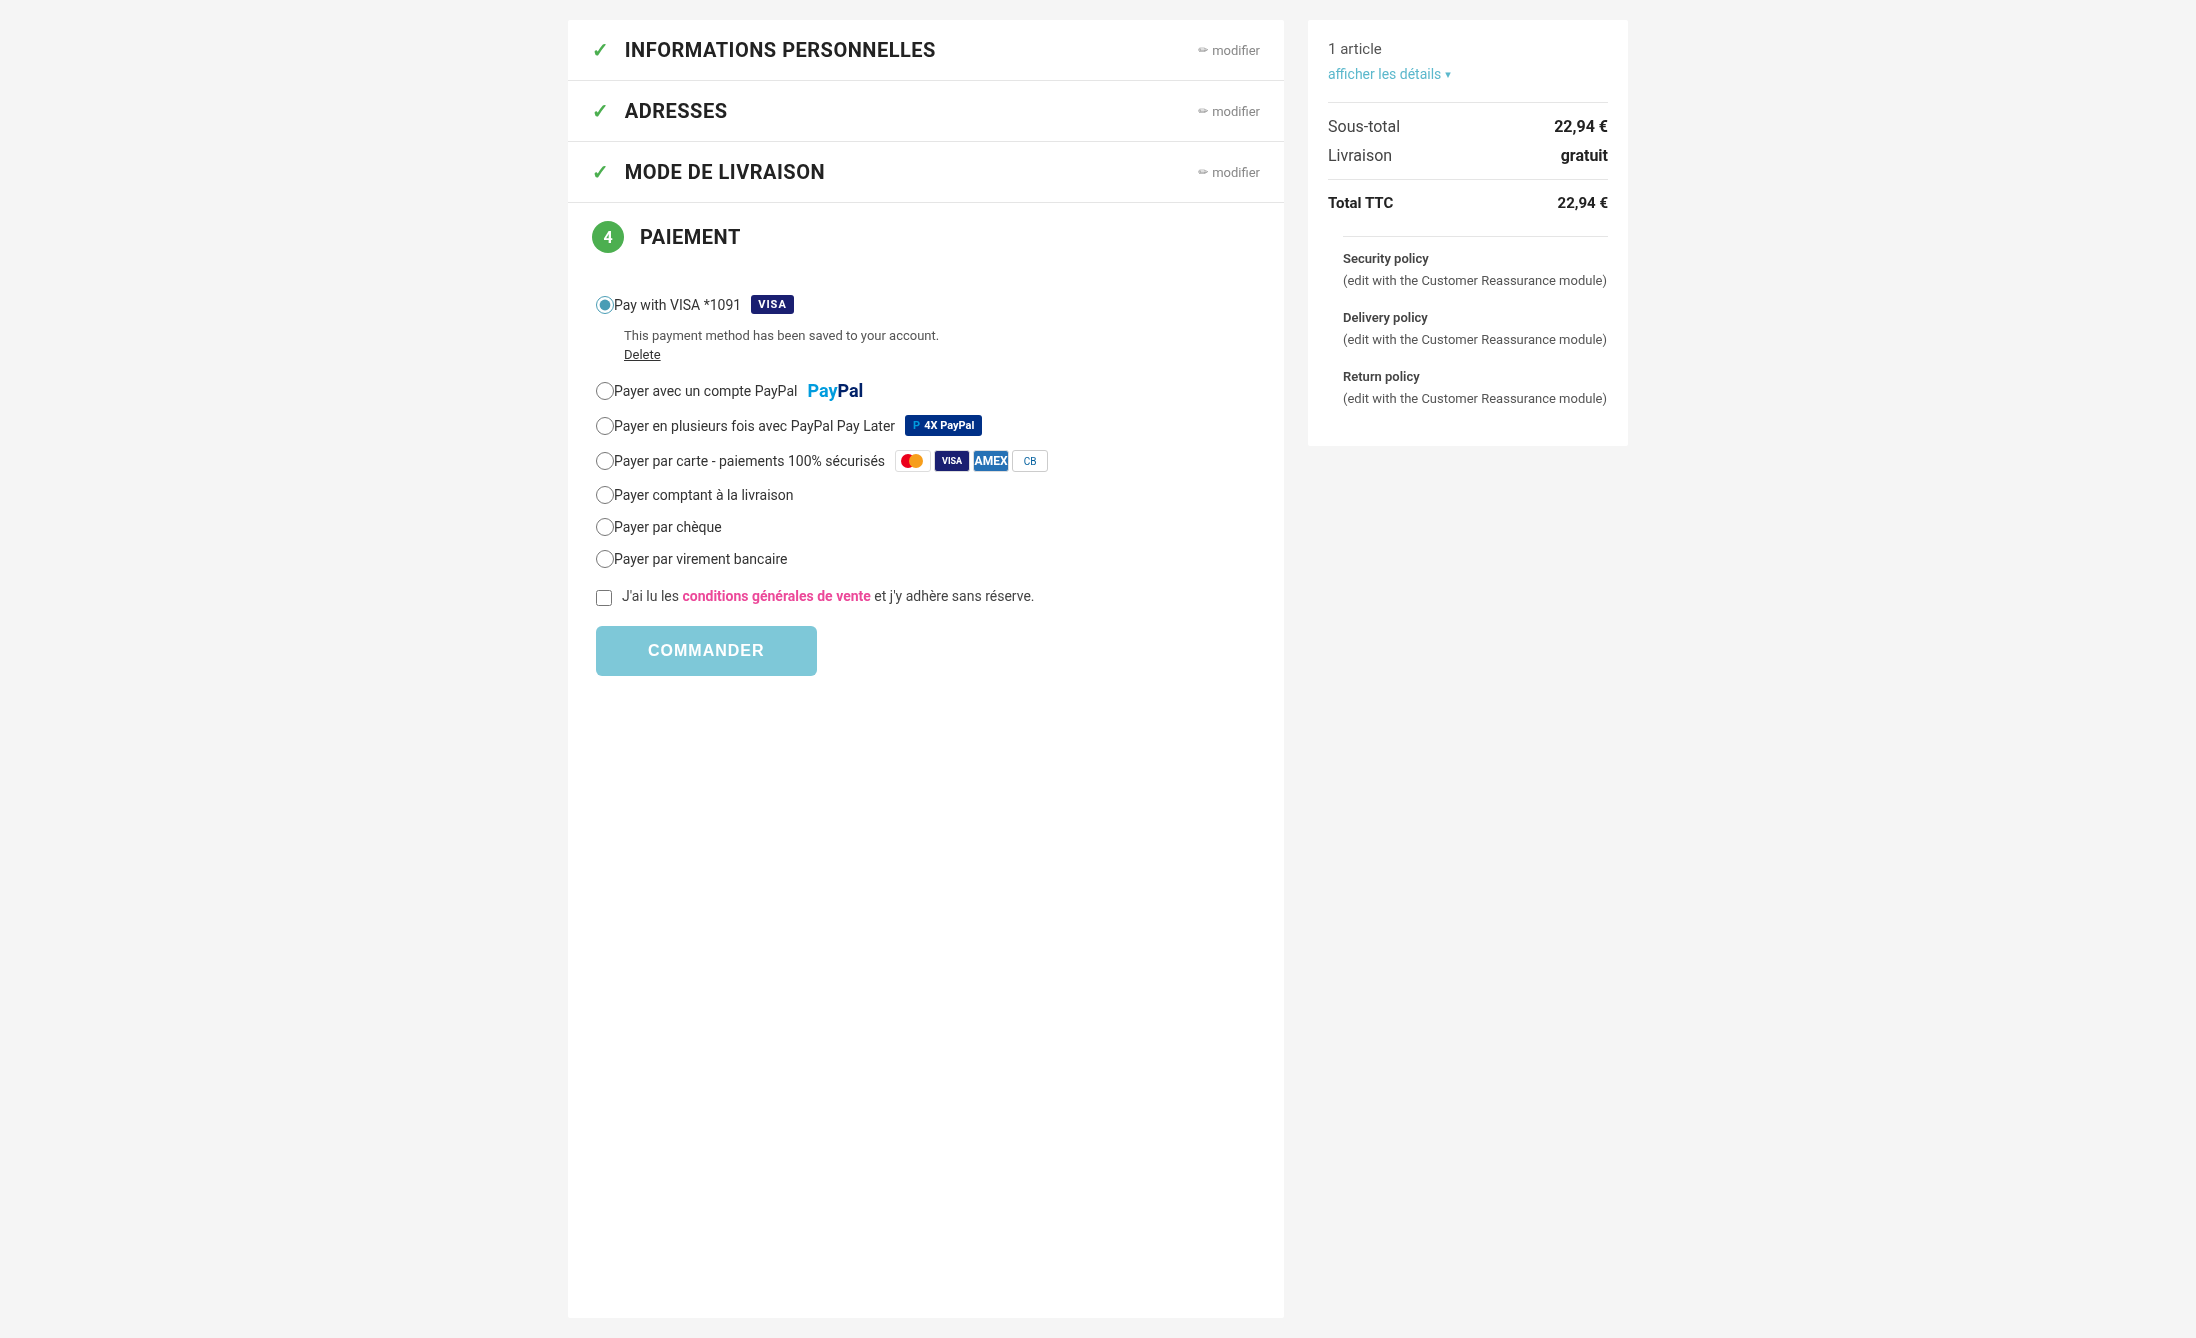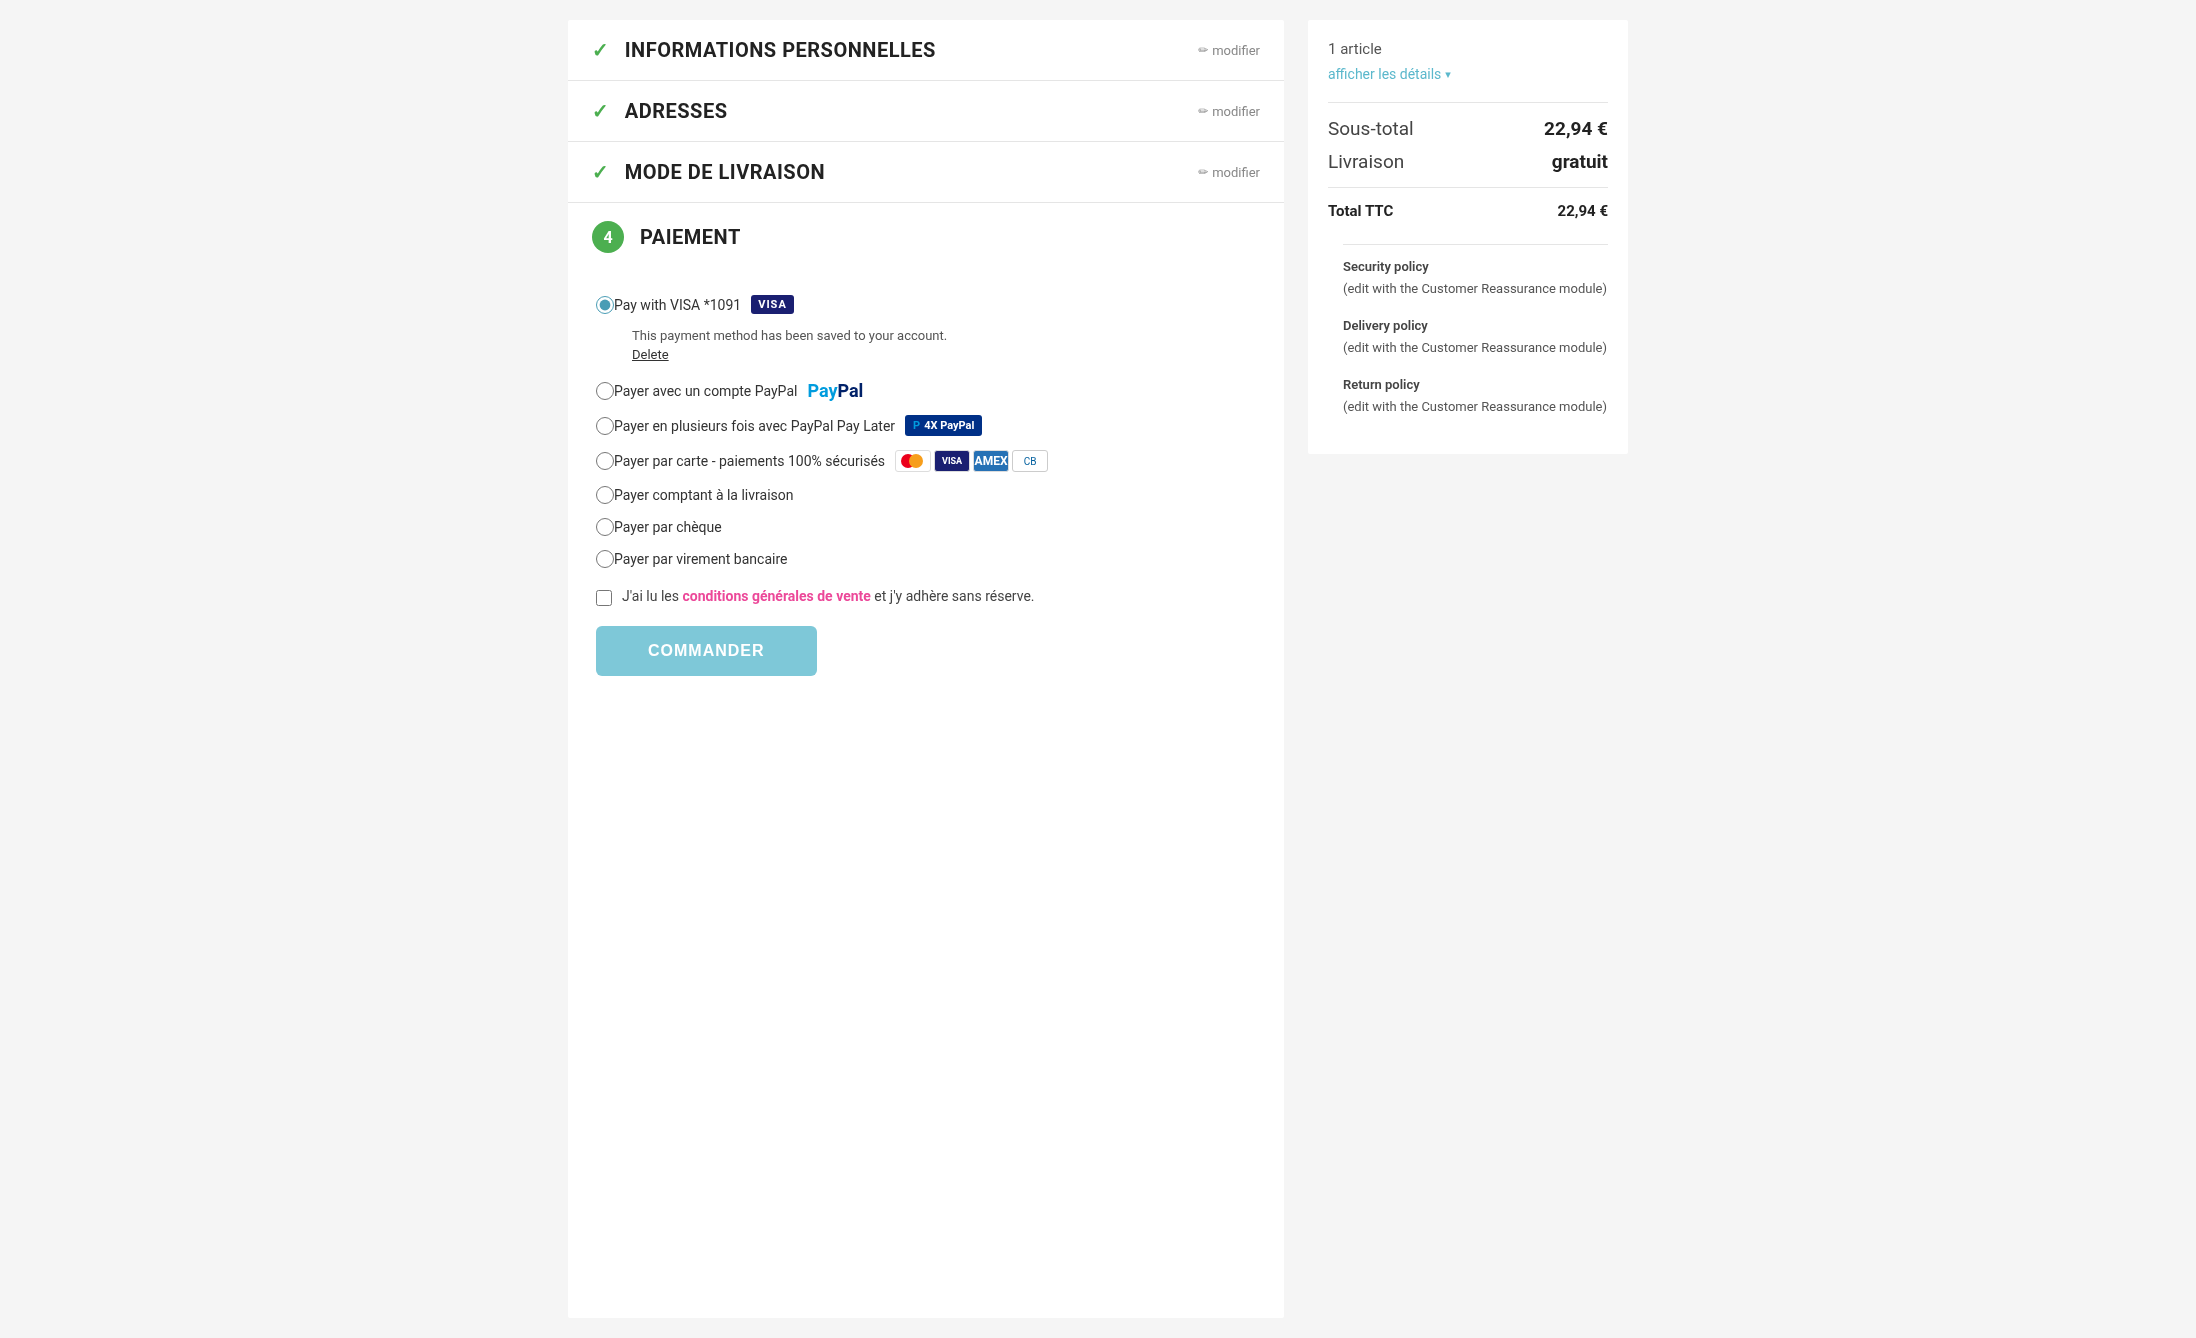--- a/index.html
+++ b/index.html
@@ -99,21 +99,21 @@
       display: flex;
       align-items: center;
       gap: 10px;
       font-size: 14px;
       color: #333;
       cursor: pointer;
     }
 
     
     .saved-payment-info {
-      margin-left: 36px;
+      margin-left: 28px;
       margin-bottom: 18px;
       font-size: 13px;
       color: #555;
     }
     .saved-payment-info a {
       color: #333;
       text-decoration: underline;
       display: block;
       margin-top: 4px;
       font-size: 13px;
@@ -254,21 +254,21 @@
       height: 1px;
       background: #e5e5e5;
       margin-bottom: 14px;
     }
 
     .sidebar-row {
       display: flex;
       justify-content: space-between;
       align-items: flex-start;
       margin-bottom: 10px;
-      font-size: 19px;
+      font-size: 16px;
       color: #444;
     }
     .sidebar-row .value {
       font-weight: 700;
       color: #222;
     }
     .sidebar-total-row {
       display: flex;
       justify-content: space-between;
       align-items: center;

